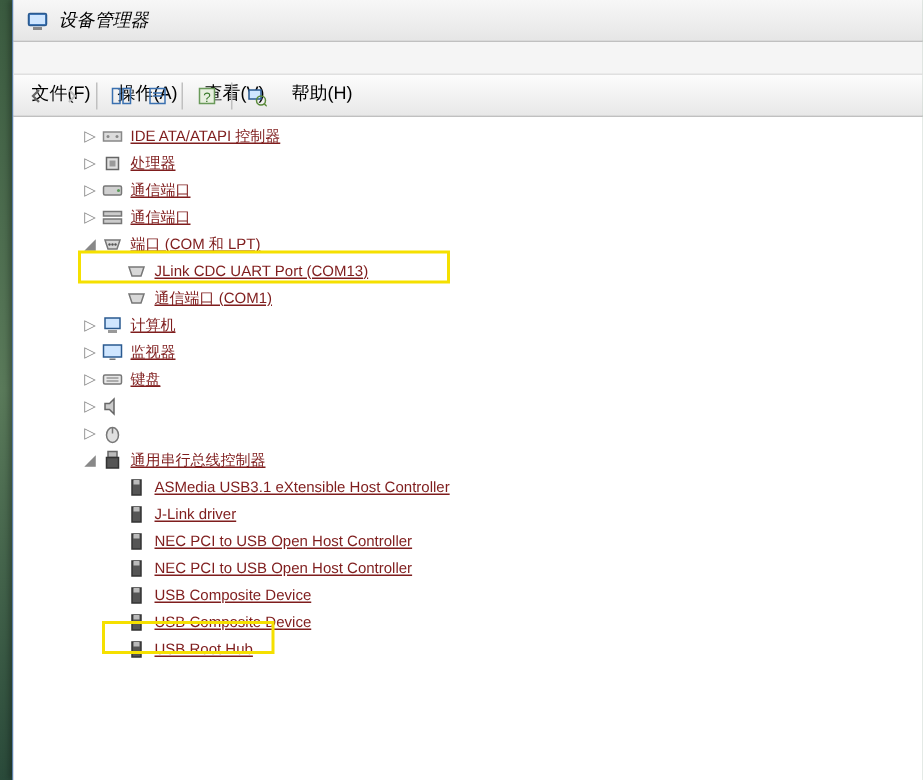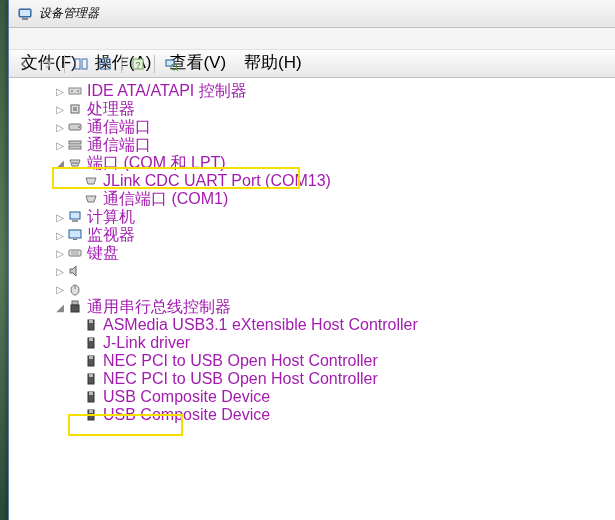--- a/index.html
+++ b/index.html
@@ -46,21 +46,21 @@
       background: #f5f5f5;
       display: flex;
       align-items: center;
       padding: 0 4px;
       gap: 2px;
       border-bottom: 1px solid #e0e0e0;
     }
     .menu-item {
       padding: 8px 8px;
       cursor: default;
-      font-size: 17px;
+      font-size: 12px;
       margin-top: 48px;
     }
     .toolbar {
       height: 28px;
       background: linear-gradient(to bottom, #fcfcfc, #e8e8e8);
       border-bottom: 1px solid #c0c0c0;
       display: flex;
       align-items: center;
       padding: 0 4px;
       gap: 2px;
@@ -112,22 +112,23 @@
     }
     .node-icon {
       width: 16px;
       height: 16px;
       display: inline-flex;
       align-items: center;
       justify-content: center;
       margin-right: 4px;
     }
     .node-label {
-      font-size: 16px;
-      color: #a21caf;
+      font-size: 10px;
+      color: #7f1d1d;
+      text-decoration: underline;
     }
     .highlight-box {
       position: absolute;
       border: 2px solid #f5e000;
       pointer-events: none;
       z-index: 10;
     }
     .hi1 { left: 43px; top: 89px; width: 248px; height: 22px; }
     .hi2 { left: 59px; top: 336px; width: 115px; height: 22px; }
     
@@ -427,15 +428,26 @@
       <span class="indent" style="width:60px"></span>
         <span class="expander" style="width:14px"></span>
       <span class="node-icon">
           <svg width="16" height="16">
             <rect x="5" y="3" width="6" height="10" fill="#555" stroke="#333"></rect>
             <rect x="6" y="3" width="4" height="3" fill="#bbb"></rect>
           </svg>
         </span>
       <span class="node-label">USB Composite Device</span>
     </div>
+    <div class="tree-row">
+      <span class="indent" style="width:60px"></span>
+        <span class="expander" style="width:14px"></span>
+      <span class="node-icon">
+          <svg width="16" height="16">
+            <rect x="5" y="3" width="6" height="10" fill="#555" stroke="#333"></rect>
+            <rect x="6" y="3" width="4" height="3" fill="#bbb"></rect>
+          </svg>
+        </span>
+      <span class="node-label">USB Root Hub</span>
+    </div>
 
   </div>
 </div>
 
 </body></html>

